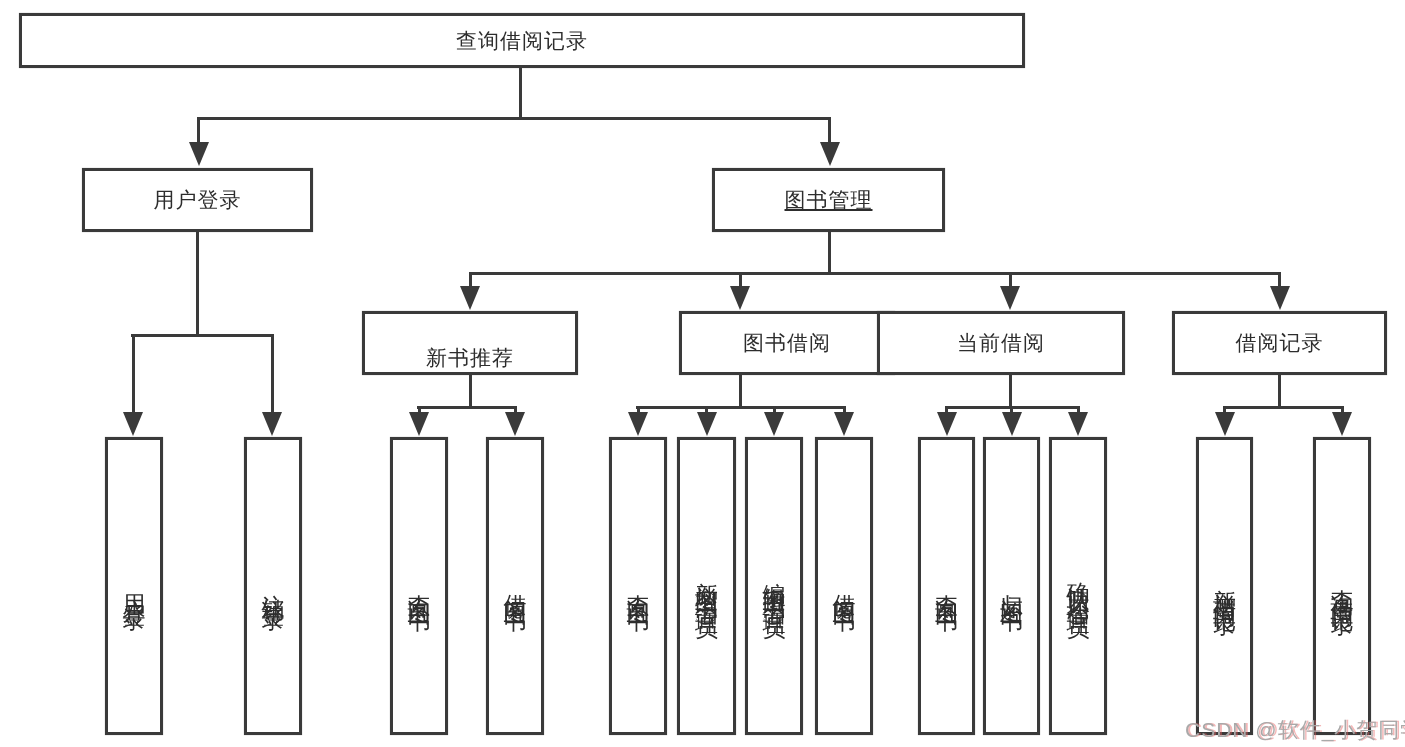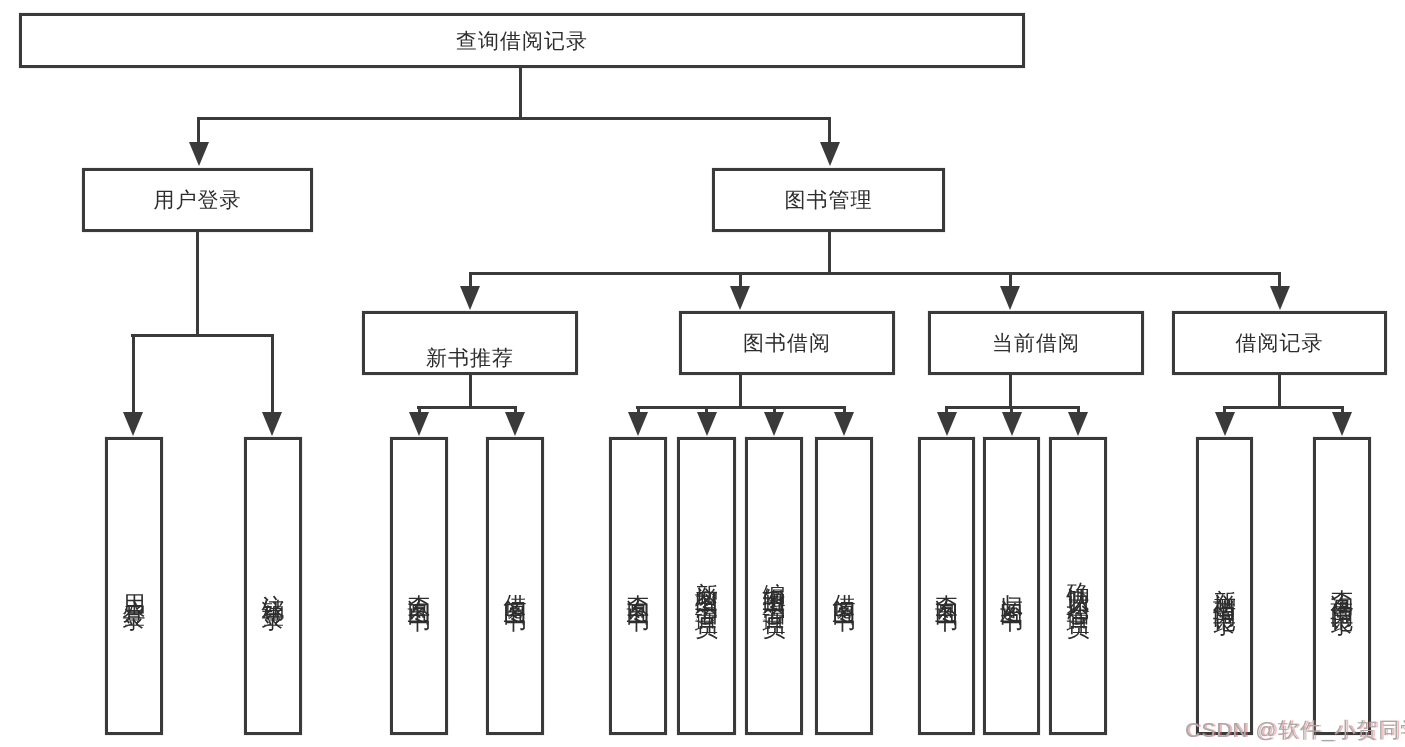--- a/index.html
+++ b/index.html
@@ -37,31 +37,31 @@
 
 <div class="stage">
 
   <div class="box" style="left:19px;top:13px;width:1006px;height:55px;">
     <span>查询借阅记录</span>
   </div>
 
   <div class="box" style="left:82px;top:168px;width:231px;height:64px;">
     <span>用户登录</span>
   </div>
-  <div class="box" style="left:712px;top:168px;width:233px;height:64px;">
+  <div class="box" style="left:712px;top:168px;width:233px;height:64px;text-decoration:underline;">
     <span>图书管理</span>
   </div>
 
   <div class="box" style="left:362px;top:311px;width:216px;height:64px;align-items:flex-end;">
     <span>新书推荐</span>
   </div>
   <div class="box" style="left:632px;top:311px;width:216px;height:64px;margin-left:47px;">
     <span>图书借阅</span>
   </div>
-  <div class="box" style="left:928px;top:311px;width:216px;height:64px;">
+  <div class="box" style="left:877px;top:311px;width:248px;height:64px;">
     <span>当前借阅</span>
   </div>
   <div class="box" style="left:1172px;top:311px;width:215px;height:64px;">
     <span>借阅记录</span>
   </div>
 
   <div class="vbox" style="left:105px;top:437px;width:58px;height:298px;">
     <span>用户登录</span>
   </div>
   <div class="vbox" style="left:244px;top:437px;width:58px;height:298px;">

